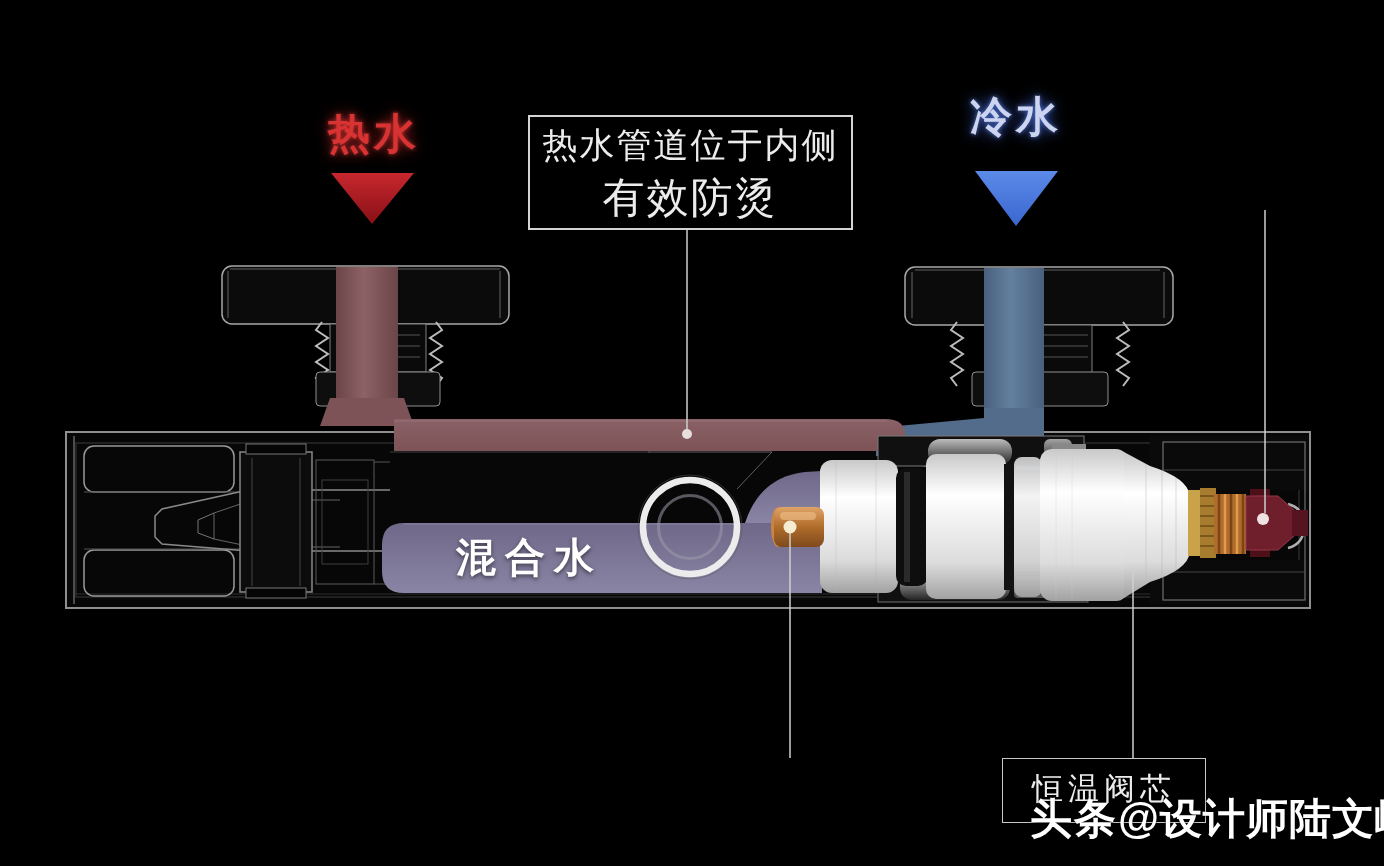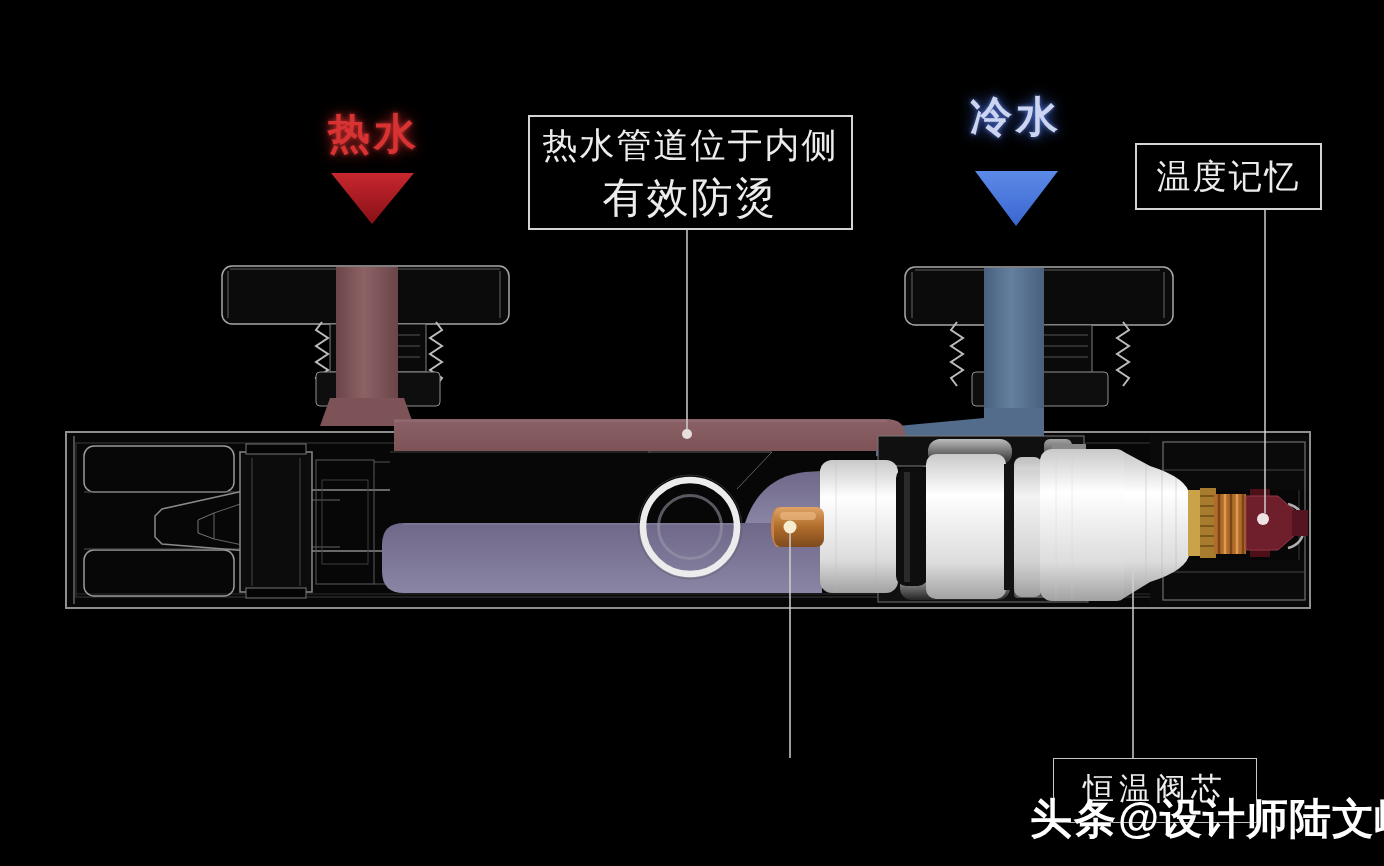--- a/index.html
+++ b/index.html
@@ -254,27 +254,25 @@
 
   <div class="abs flow-label hot-label" style="left:324px;top:113px;width:100px;">热水</div>
 
   <div class="abs flow-label cold-label" style="left:966px;top:96px;width:100px;">冷水</div>
 
   <div class="abs callout" style="left:528px;top:115px;width:325px;height:115px;">
     <div class="l1">热水管道位于内侧</div>
     <div class="l2">有效防烫</div>
   </div>
 
-  <div class="abs callout" style="left:1135px;top:143px;width:187px;height:67px;">
-    <div class="l1" style="font-size:34px;">温度记忆</div>
-  </div>
-
-
-  <div class="abs callout small" style="left:1053px;top:758px;width:204px;height:65px;justify-content:flex-start;padding-top:8px;">
+
+
+  <div class="abs callout small" style="left:1002px;top:758px;width:204px;height:65px;justify-content:flex-start;padding-top:8px;">
     <div class="l1" style="font-size:31px;">恒温阀芯</div>
   </div>
 
+  <div class="abs mix-label" style="left:456px;top:537px;">混合水</div>
 
   <div class="abs watermark" style="left:1030px;top:798px;">
     <span class="wm-bold">头条</span><span class="wm-rest">@设计师陆文峰</span>
   </div>
 
 </div>
 
 </body></html>

